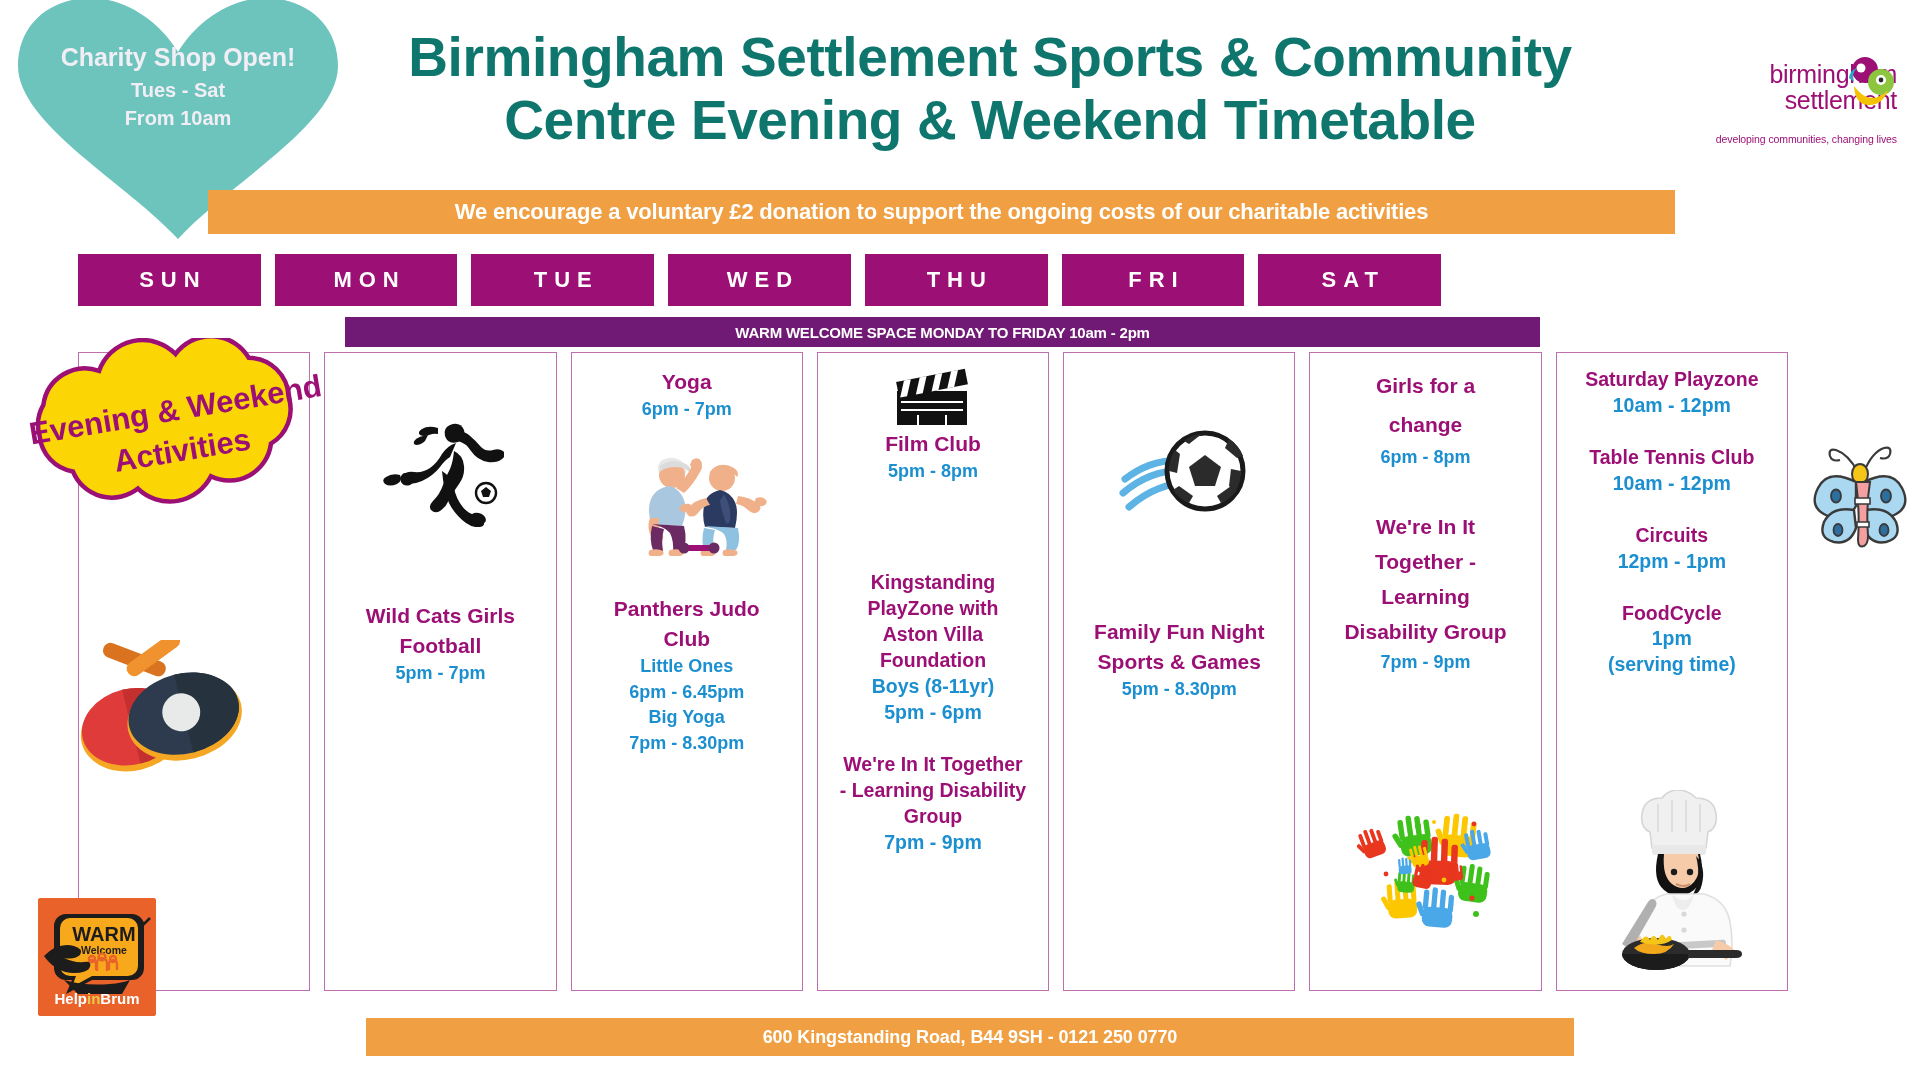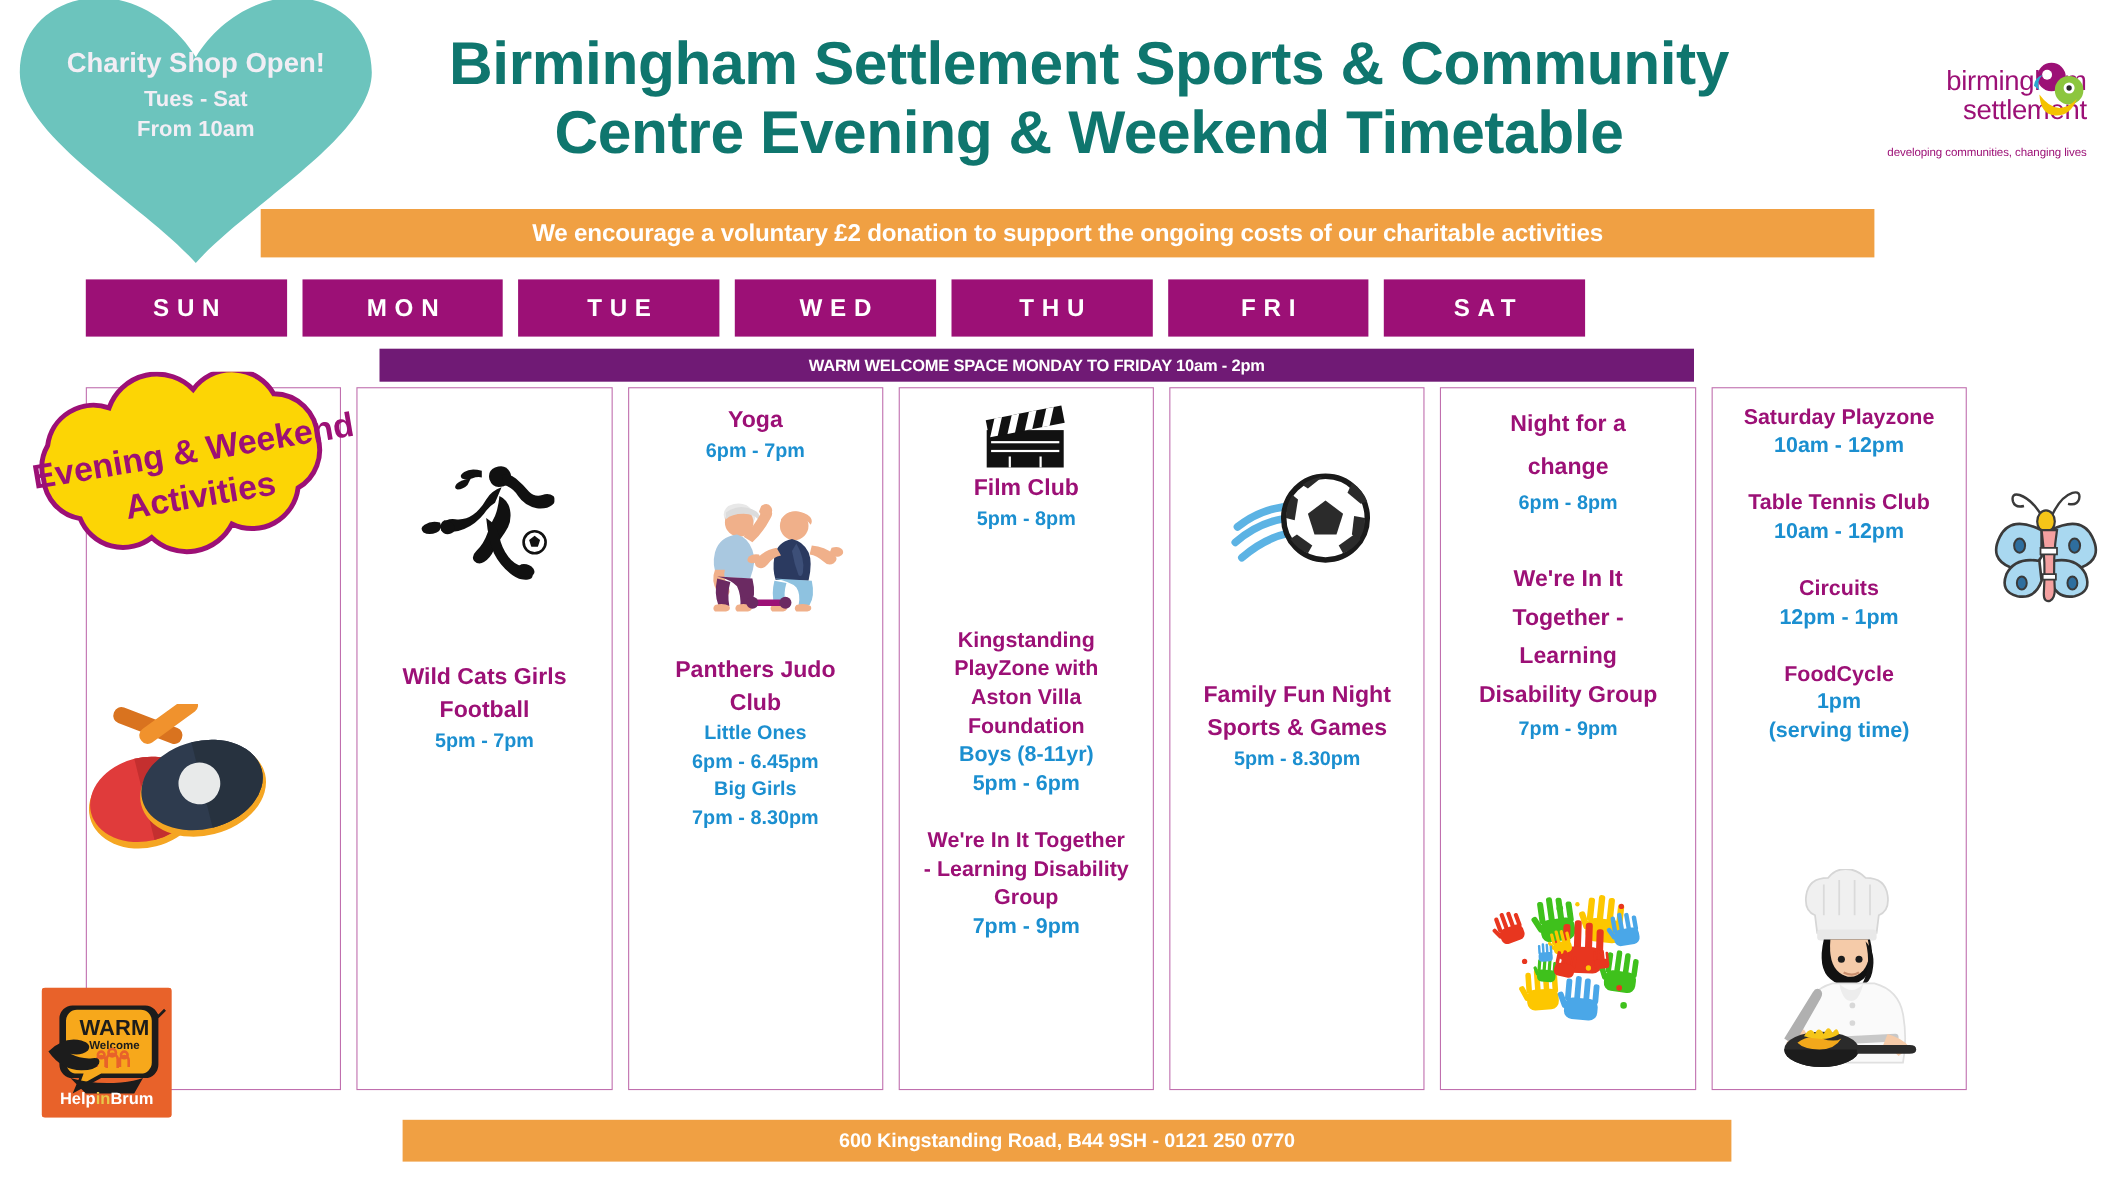--- a/index.html
+++ b/index.html
@@ -31,21 +31,21 @@
 
   
   .logo{position:absolute;left:1712px;top:62px;width:185px;text-align:right;}
   .logo-line1{font-size:25px;color:#9c1076;line-height:1;letter-spacing:-.3px;}
   .logo-line2{font-size:25px;color:#9c1076;line-height:1.05;letter-spacing:-.3px;}
   .logo-tag{font-size:10.5px;color:#9c1076;margin-top:20px;letter-spacing:-.1px;}
   .logo-mark{position:absolute;right:-2px;top:-6px;}
 
   
   .donation{
-    position:absolute;left:237px;top:190px;width:1467px;height:44px;
+    position:absolute;left:208px;top:190px;width:1467px;height:44px;
     background:#f0a043;color:#ffffff;
     display:flex;align-items:center;justify-content:center;
     font-size:22px;font-weight:bold;letter-spacing:-.2px;
   }
 
   
   .days{position:absolute;left:78px;top:254px;width:1363px;height:52px;
         display:flex;gap:14px;}
   .day{
     flex:1;background:#9c1076;color:#ffffff;
@@ -230,21 +230,21 @@
       </div>
       <div class="spacer-md"></div>
       <div class="ev">
         <div class="name">
             <div>Panthers Judo</div>
             <div>Club</div>
           </div>
         <div class="time">
             <div>Little Ones</div>
             <div>6pm - 6.45pm</div>
-            <div>Big Girls</div>
+            <div>Big Yoga</div>
             <div>7pm - 8.30pm</div>
           </div>
       </div>
     </div>
 
     <div class="col">
       <div class="icon-box">
         <svg width="84" height="62" viewBox="0 0 84 62">
           <rect x="6" y="24" width="70" height="34" fill="#111111"></rect>
           <rect x="10" y="34" width="62" height="2" fill="#ffffff"></rect>
@@ -313,21 +313,21 @@
             <div>Family Fun Night</div>
             <div>Sports &amp; Games</div>
           </div>
         <div class="time">5pm - 8.30pm</div>
       </div>
     </div>
 
     <div class="col">
       <div class="ev">
         <div class="name" style="line-height:1.85">
-            <div>Night for a</div>
+            <div>Girls for a</div>
             <div>change</div>
           </div>
         <div class="time">6pm - 8pm</div>
       </div>
       <div class="spacer-lg"></div>
       <div class="ev">
         <div class="name" style="line-height:1.66">
             <div>We're In It</div>
             <div>Together -</div>
             <div>Learning</div>

